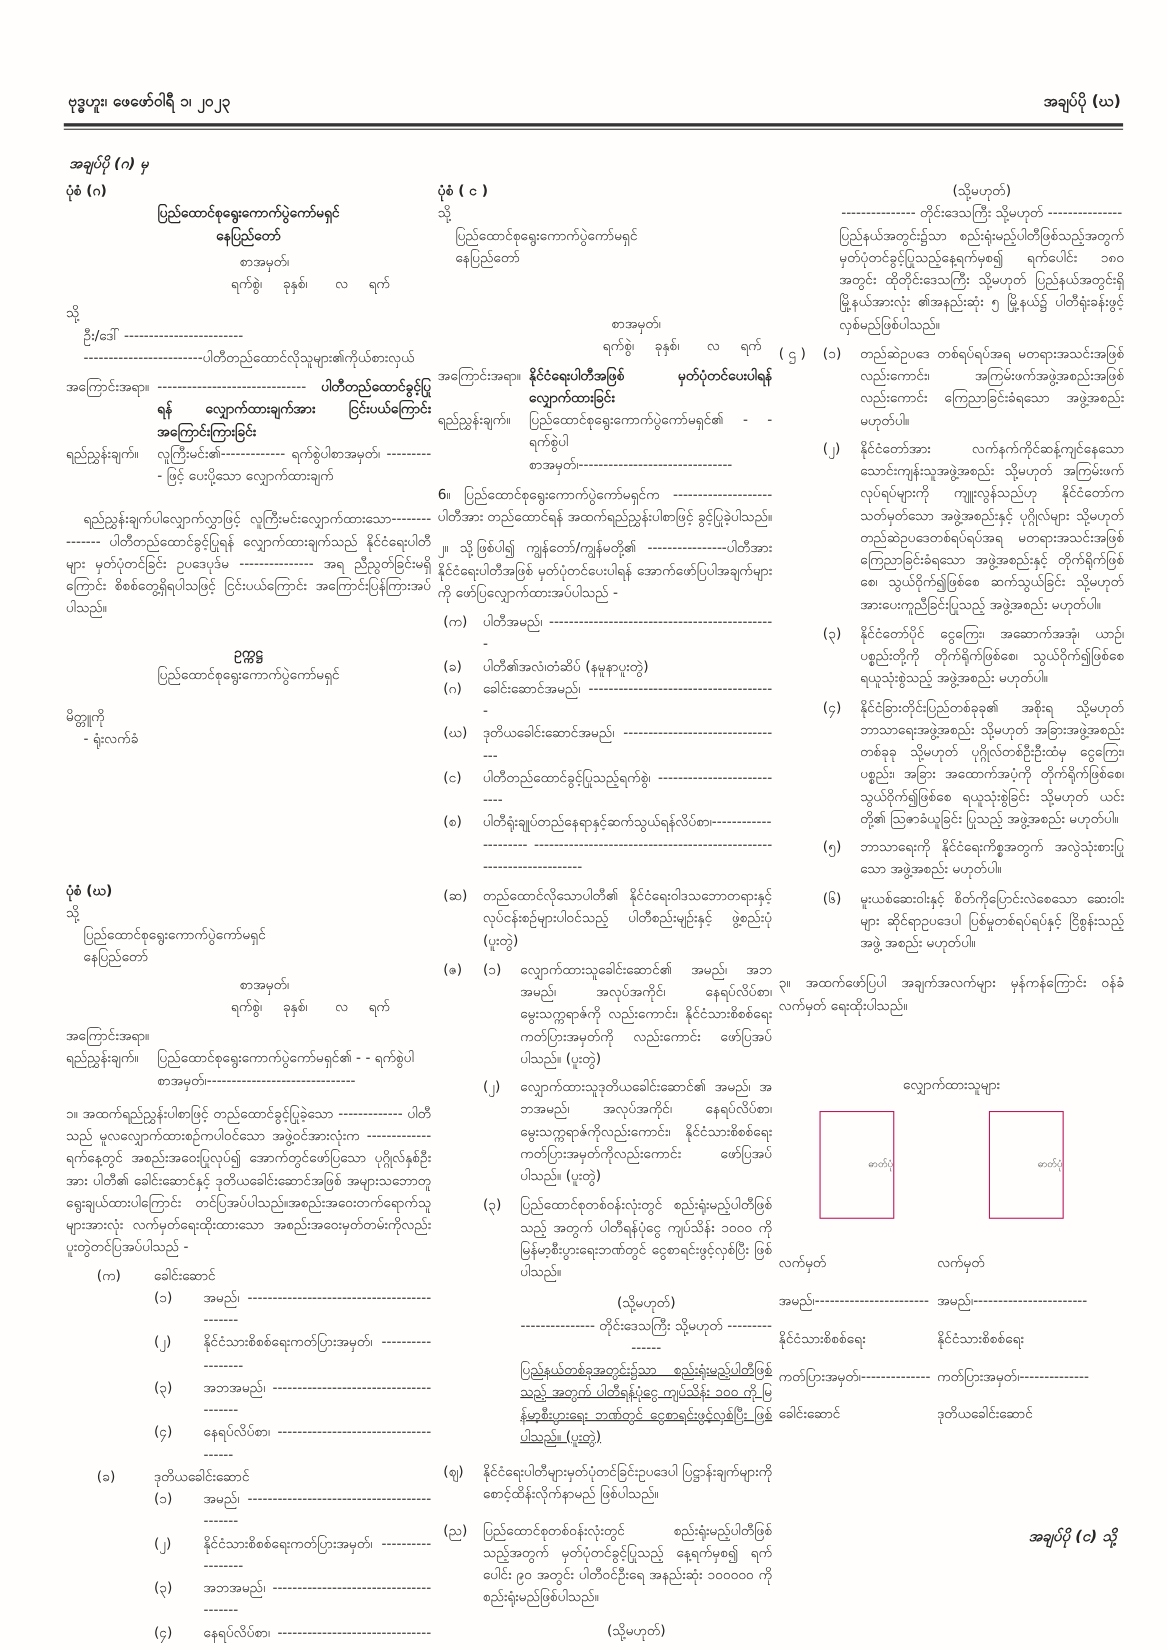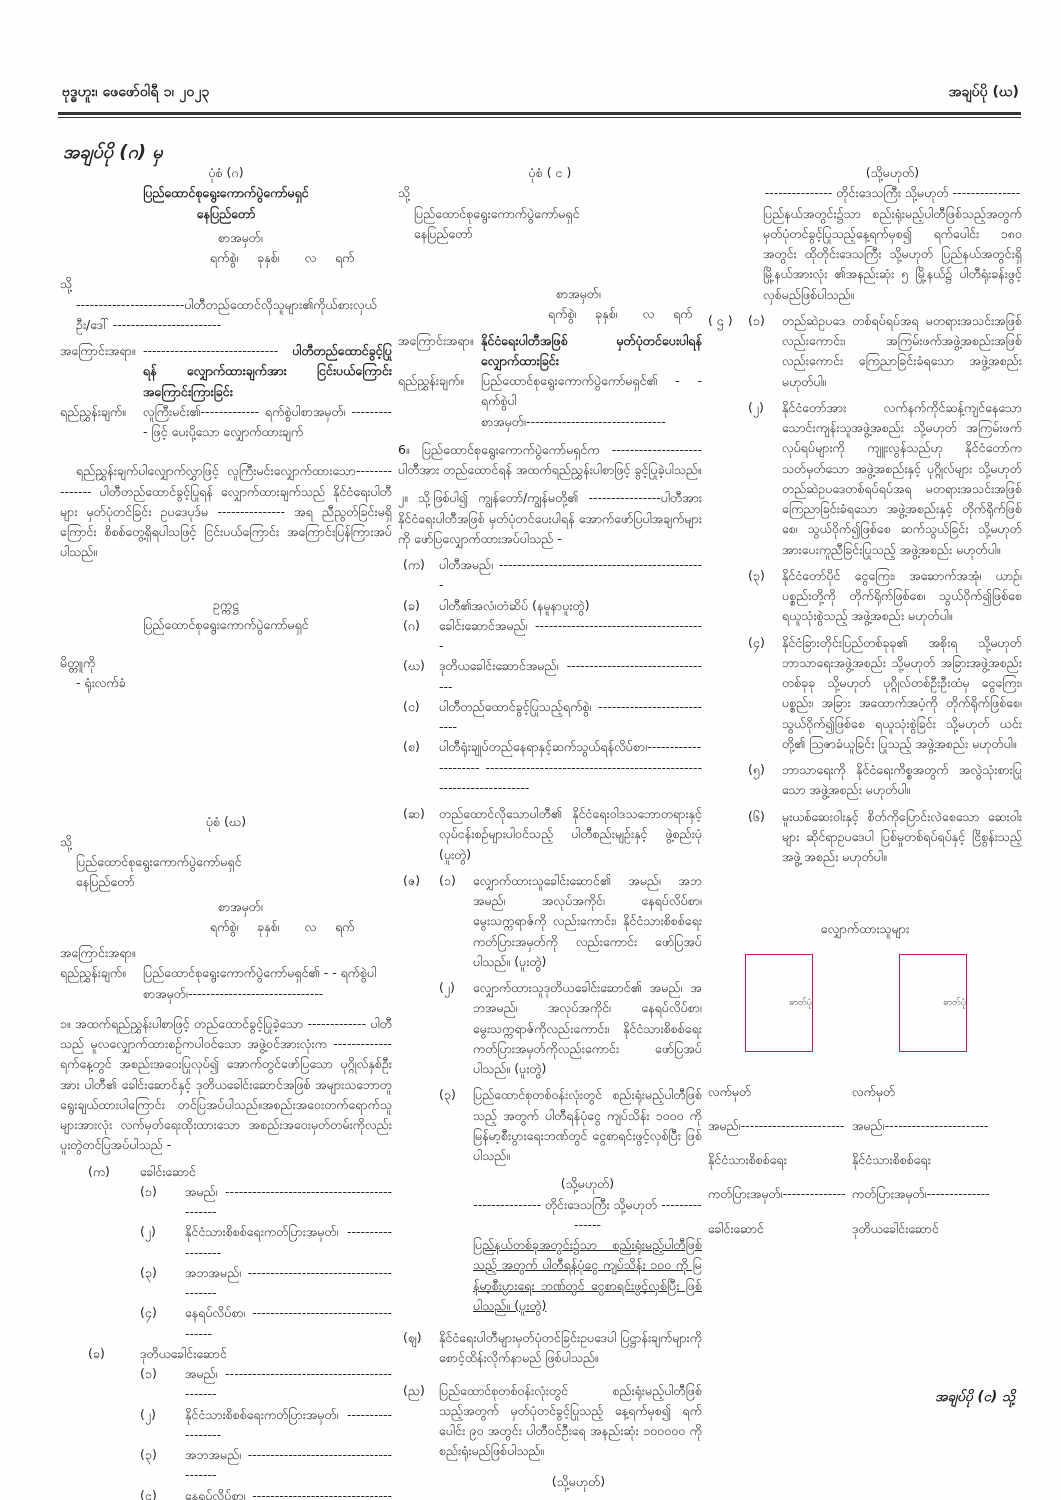--- a/index.html
+++ b/index.html
@@ -3,49 +3,49 @@
 <meta charset="utf-8">
 <style>
   html,body{margin:0;padding:0;background:#d8d8d4;}
   .page{position:relative;width:1061px;height:1500px;background:#fffefc;
         font-family:"DejaVu Sans",sans-serif;color:#262626;overflow:hidden;}
   
   .hdr-date{position:absolute;left:62px;top:82px;font-size:14px;font-weight:600;letter-spacing:.2px;text-align:center;}
   .hdr-page{position:absolute;right:42px;top:82px;font-size:14px;font-weight:600;}
   .hdr-rule{position:absolute;left:58px;right:40px;top:112px;height:2px;
             border-top:3px solid #343434;border-bottom:1px solid #343434;}
-  .cont-from{position:absolute;left:63px;top:140px;font-size:18px;font-style:italic;font-weight:600;}
+  .cont-from{position:absolute;left:63px;top:140px;font-size:13px;font-style:italic;font-weight:600;}
   .cont-to{position:absolute;right:46px;top:1388px;font-size:13.5px;font-style:italic;font-weight:600;margin-left:32px;}
   
   .col{position:absolute;top:163px;font-size:12.5px;line-height:1.62;}
   #col1{left:60px;width:332px;}
   #col2{left:398px;width:304px;}
   #col3{left:708px;width:314px;}
-  .right{text-align:center;}
+  .right{text-align:left;font-weight:bold;}
   .center{text-align:center;}
   .bold{font-weight:bold;}
   .just{text-align:justify;}
   .pre{white-space:pre-wrap;font-family:Liberation Serif, serif;}
   .meta{margin-left:158px;margin-top:4px;}
   .meta2{margin-left:150px;}
   .ind1{margin-left:16px;}
   .row{display:flex;align-items:flex-start;}
   .row .lbl{flex:none;}
   .row .txt{flex:1;text-align:justify;}
   .l83{width:83px;}
   .l36{width:36px;}
   .l34{width:34px;}
   .l45{width:45px;}
   .l52{width:52px;}
   .gap-lg{margin-top:118px;}
   .gap-md{margin-top:40px;}
   .gap-sm{margin-top:18px;}
   .mt6{margin-top:6px;}
   .mt12{margin-top:12px;}
-  .mt20{margin-top:32px;}
+  .mt20{margin-top:20px;font-weight:bold;}
   
   .photo-row{display:flex;margin-top:14px;}
   .photo-box{width:66px;height:96px;border:1px solid #be185d;display:flex;align-items:center;justify-content:flex-end;}
   .photo-box span{font-size:9px;color:#4a4a4a;}
   .pb1{margin-left:37px;}
   .pb2{margin-left:86px;}
   
   .sigcols{display:flex;margin-top:30px;}
   .sigcol{width:142px;}
   .sigcol div{margin-bottom:14px;}
@@ -63,22 +63,22 @@
 
   <div class="col" id="col1">
 
     <div>
       <div class="right">ပုံစံ (ဂ)</div>
       <div class="center bold">ပြည်ထောင်စုရွေးကောက်ပွဲကော်မရှင်</div>
       <div class="center bold">နေပြည်တော်</div>
       <div class="meta">စာအမှတ်၊</div>
       <div class="meta2 pre">ရက်စွဲ၊      ခုနှစ်၊        လ      ရက်</div>
       <div class="mt6">သို့</div>
+      <div class="ind1">ဦး/ဒေါ် ------------------------</div>
       <div class="ind1">------------------------ပါတီတည်ထောင်လိုသူများ၏ကိုယ်စားလှယ်</div>
-      <div class="ind1">ဦး/ဒေါ် ------------------------</div>
       <div class="row mt6">
         <span class="lbl l83">အကြောင်းအရာ။</span>
         <span class="txt"><span>------------------------------ </span><span class="bold">ပါတီတည်ထောင်ခွင့်ပြုရန် လျှောက်ထားချက်အား ငြင်းပယ်ကြောင်း အကြောင်းကြားခြင်း</span></span>
       </div>
       <div class="row">
         <span class="lbl l83">ရည်ညွှန်းချက်။</span>
         <span class="txt">လူကြီးမင်း၏------------- ရက်စွဲပါစာအမှတ်၊ ---------- ဖြင့် ပေးပို့သော လျှောက်ထားချက်</span>
       </div>
       <p class="just mt6" style="margin:19px 0 0 0;text-indent:16px;">ရည်ညွှန်းချက်ပါလျှောက်လွှာဖြင့် လူကြီးမင်းလျှောက်ထားသော--------------- ပါတီတည်ထောင်ခွင့်ပြုရန် လျှောက်ထားချက်သည် နိုင်ငံရေးပါတီများ မှတ်ပုံတင်ခြင်း ဥပဒေပုဒ်မ --------------- အရ ညီညွတ်ခြင်းမရှိကြောင်း စိစစ်တွေ့ရှိရပါသဖြင့် ငြင်းပယ်ကြောင်း အကြောင်းပြန်ကြားအပ်ပါသည်။</p>
       <div class="center mt20">ဥက္ကဋ္ဌ</div>
@@ -268,20 +268,21 @@
             <span class="lbl l34">(၅)</span>
             <span class="txt">ဘာသာရေးကို နိုင်ငံရေးကိစ္စအတွက် အလွဲသုံးစားပြုသော အဖွဲ့အစည်း မဟုတ်ပါ။</span>
           </span>
         <span class="row mt6">
             <span class="lbl l34">(၆)</span>
             <span class="txt">မူးယစ်ဆေးဝါးနှင့် စိတ်ကိုပြောင်းလဲစေသော ဆေးဝါးများ ဆိုင်ရာဥပဒေပါ ပြစ်မှုတစ်ရပ်ရပ်နှင့် ငြိစွန်းသည့် အဖွဲ့ အစည်း မဟုတ်ပါ။</span>
           </span>
       </span>
     </div>
 
+    <p class="just" style="margin:16px 0 0 0;">၃။  အထက်ဖော်ပြပါ  အချက်အလက်များ  မှန်ကန်ကြောင်း  ဝန်ခံလက်မှတ် ရေးထိုးပါသည်။</p>
 
     <div class="center" style="margin-top:52px;">လျှောက်ထားသူများ</div>
 
     <div class="photo-row">
       <div class="photo-box pb1">
           <span>ဓာတ်ပုံ</span>
         </div>
       <div class="photo-box pb2">
           <span>ဓာတ်ပုံ</span>
         </div>

